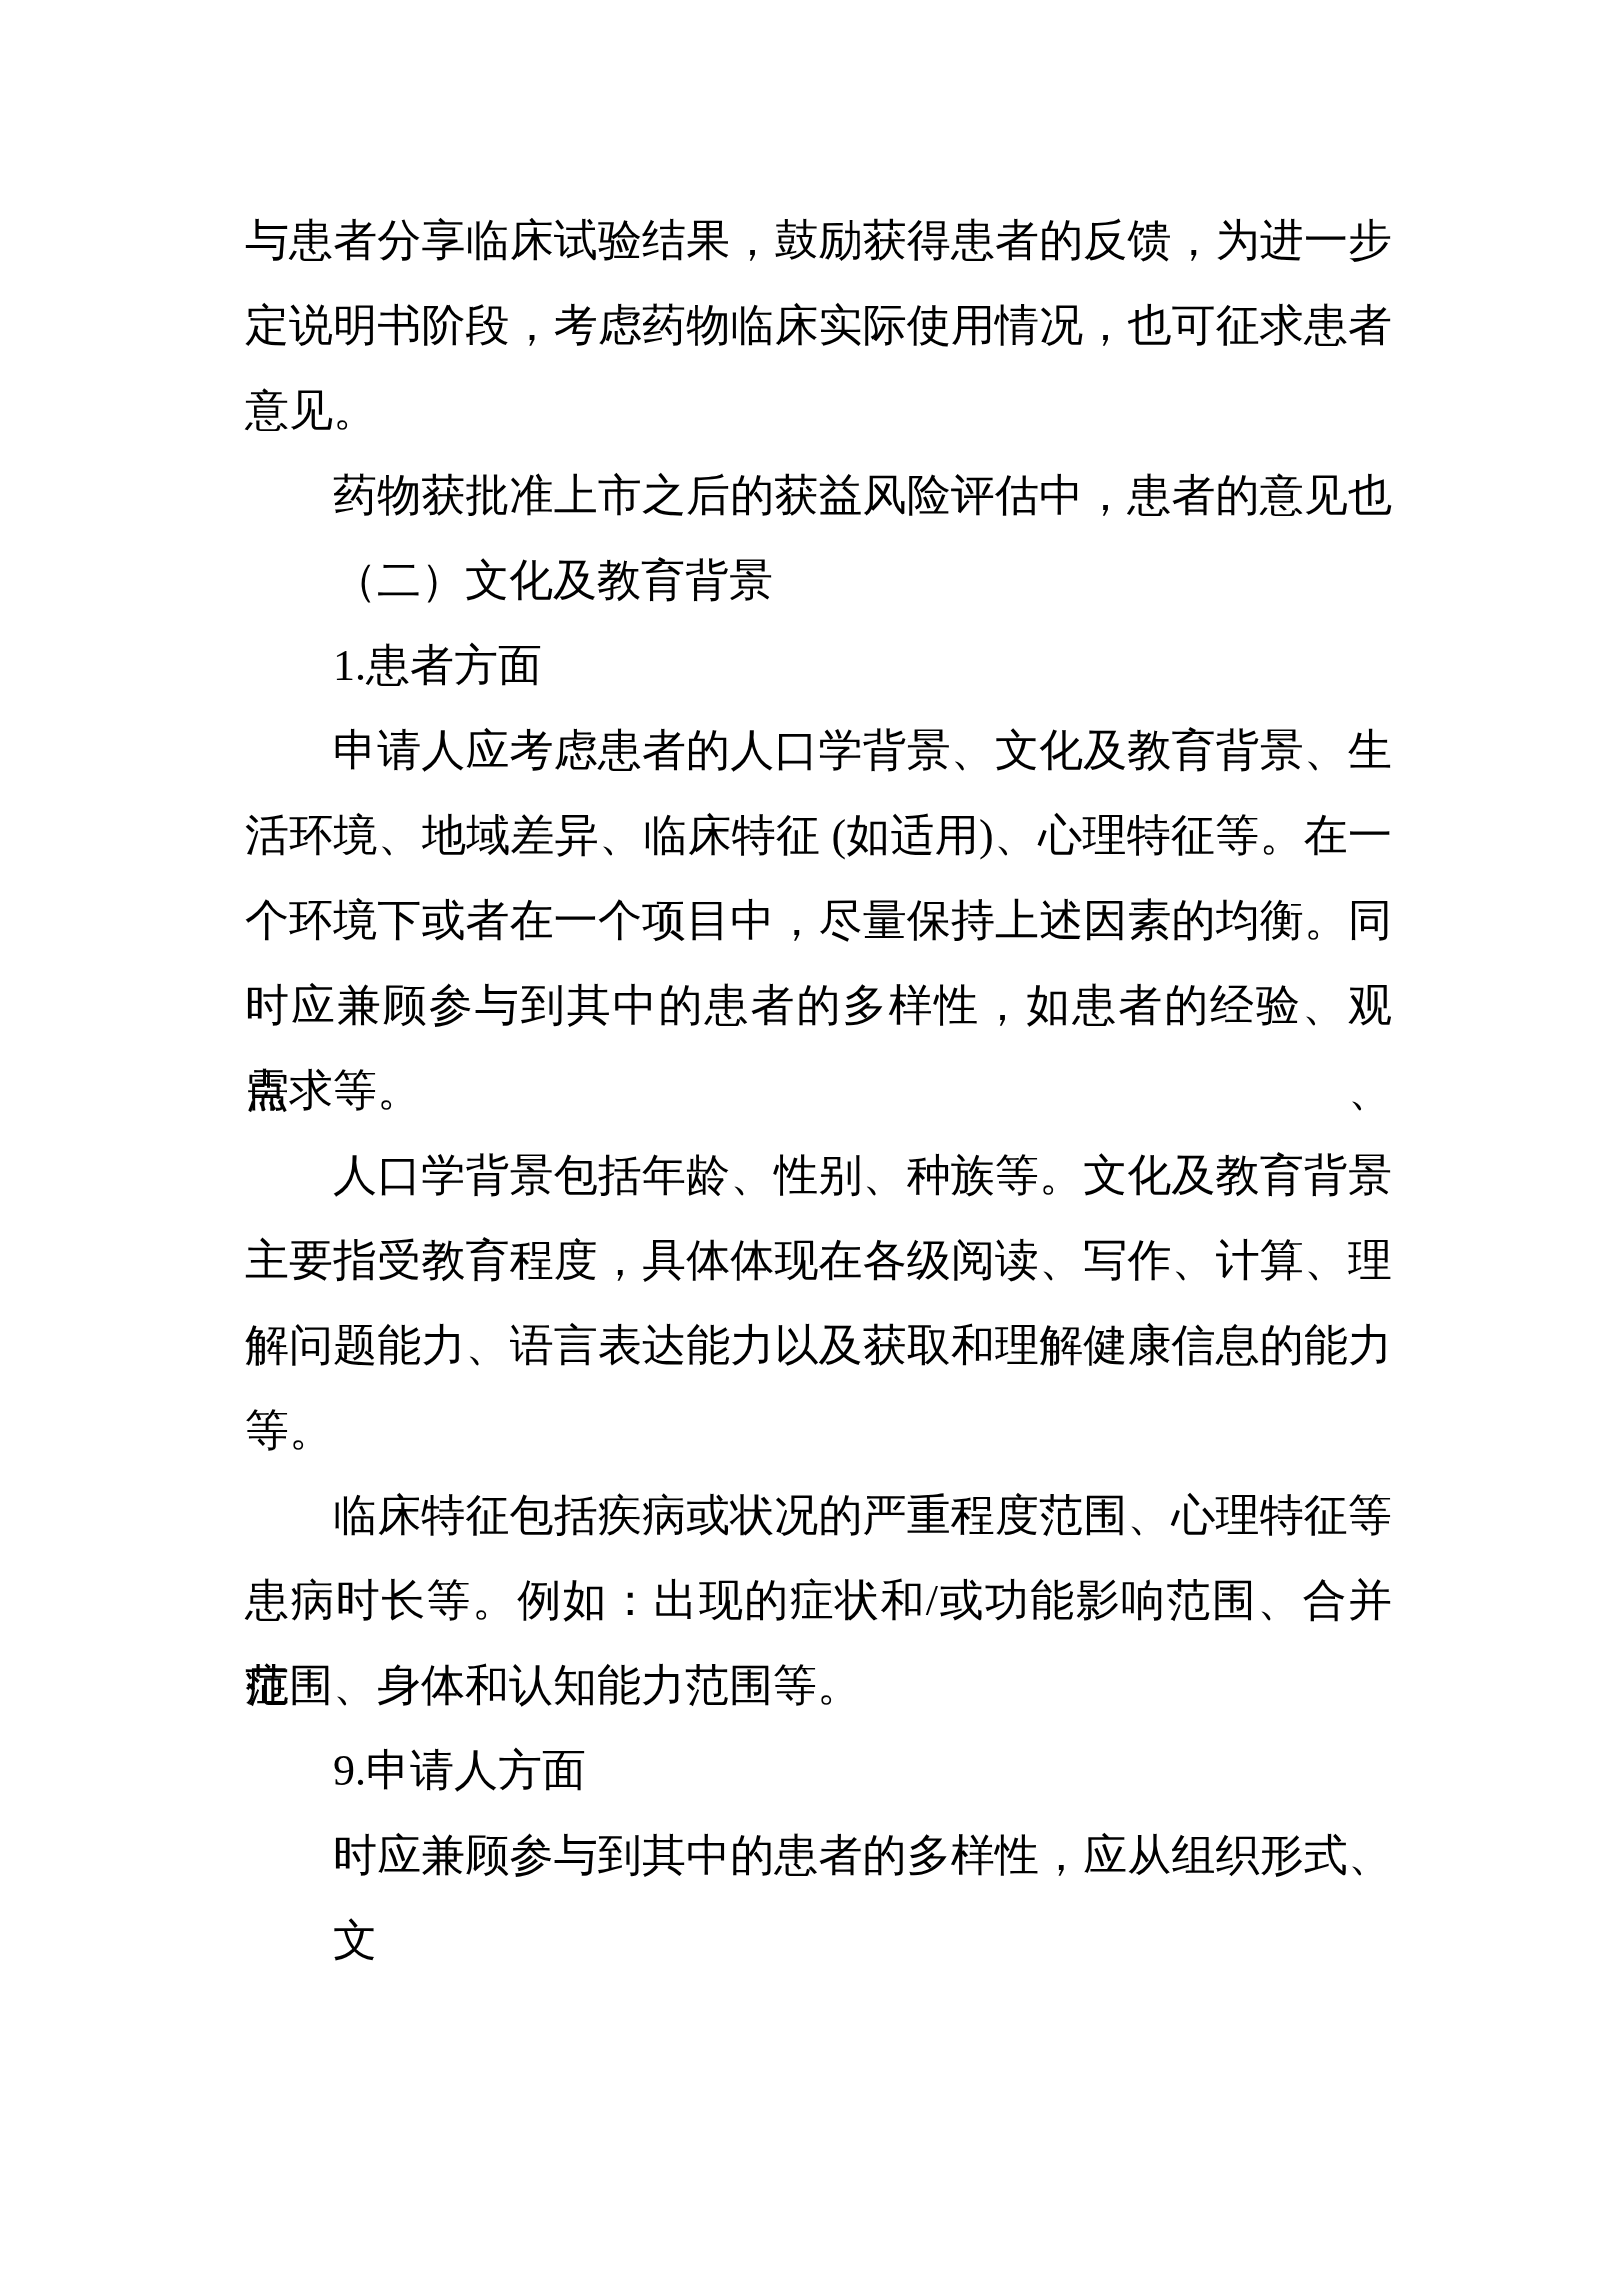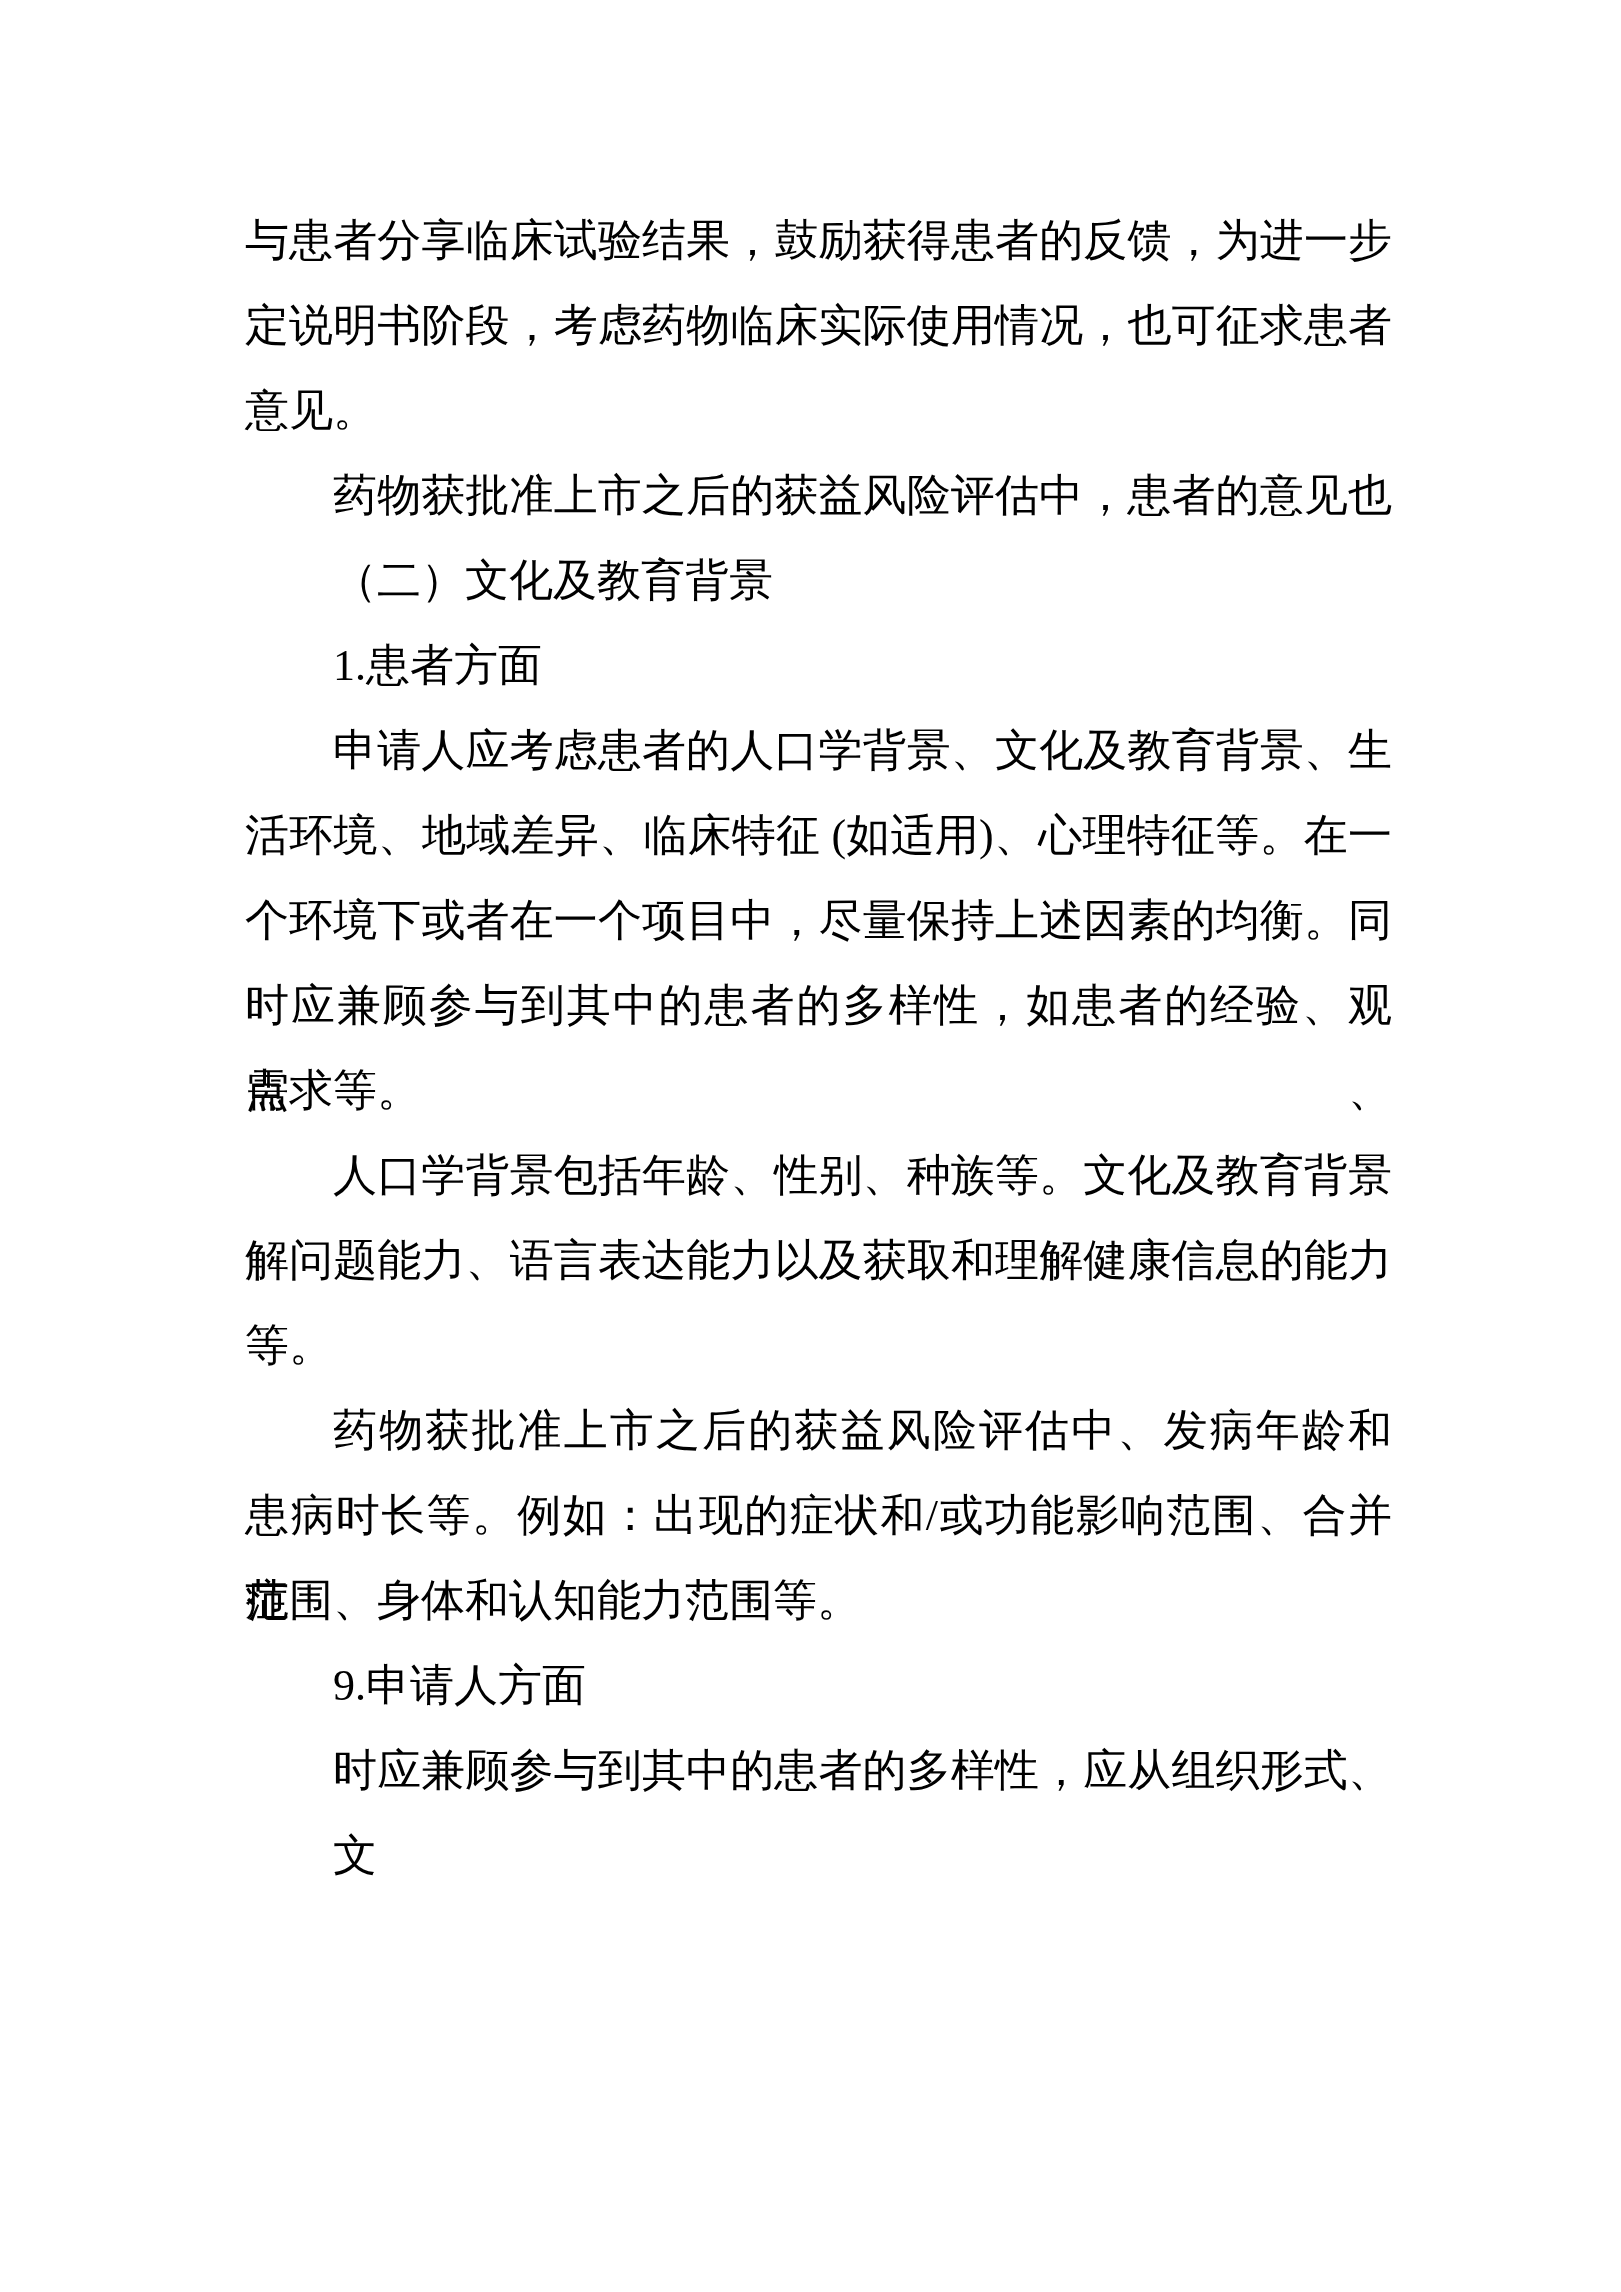--- a/index.html
+++ b/index.html
@@ -54,22 +54,23 @@
     <div class="line">意见。</div>
     <div class="line indent j">药物获批准上市之后的获益风险评估中，患者的意见也</div>
     <div class="line indent">（二）文化及教育背景</div>
     <div class="line indent">1.患者方面</div>
     <div class="line indent j">申请人应考虑患者的人口学背景、文化及教育背景、生</div>
     <div class="line j">活环境、地域差异、临床特征 (如适用)、心理特征等。在一</div>
     <div class="line j">个环境下或者在一个项目中，尽量保持上述因素的均衡。同</div>
     <div class="line j">时应兼顾参与到其中的患者的多样性，如患者的经验、观点、</div>
     <div class="line">需求等。</div>
     <div class="line indent j">人口学背景包括年龄、性别、种族等。文化及教育背景</div>
+    <div class="line j">主要指受教育程度，具体体现在各级阅读、写作、计算、理</div>
     <div class="line j">解问题能力、语言表达能力以及获取和理解健康信息的能力</div>
     <div class="line">等。</div>
-    <div class="line indent j">药物获批准上市之后的获益风险评估中、发病年龄和</div>
+    <div class="line indent j">临床特征包括疾病或状况的严重程度范围、心理特征等</div>
     <div class="line j">患病时长等。例如：出现的症状和/或功能影响范围、合并症</div>
     <div class="line">范围、身体和认知能力范围等。</div>
     <div class="line indent">9.申请人方面</div>
     <div class="line indent j">时应兼顾参与到其中的患者的多样性，应从组织形式、文</div>
   </div>
 </div>
 
 
 </body></html>

